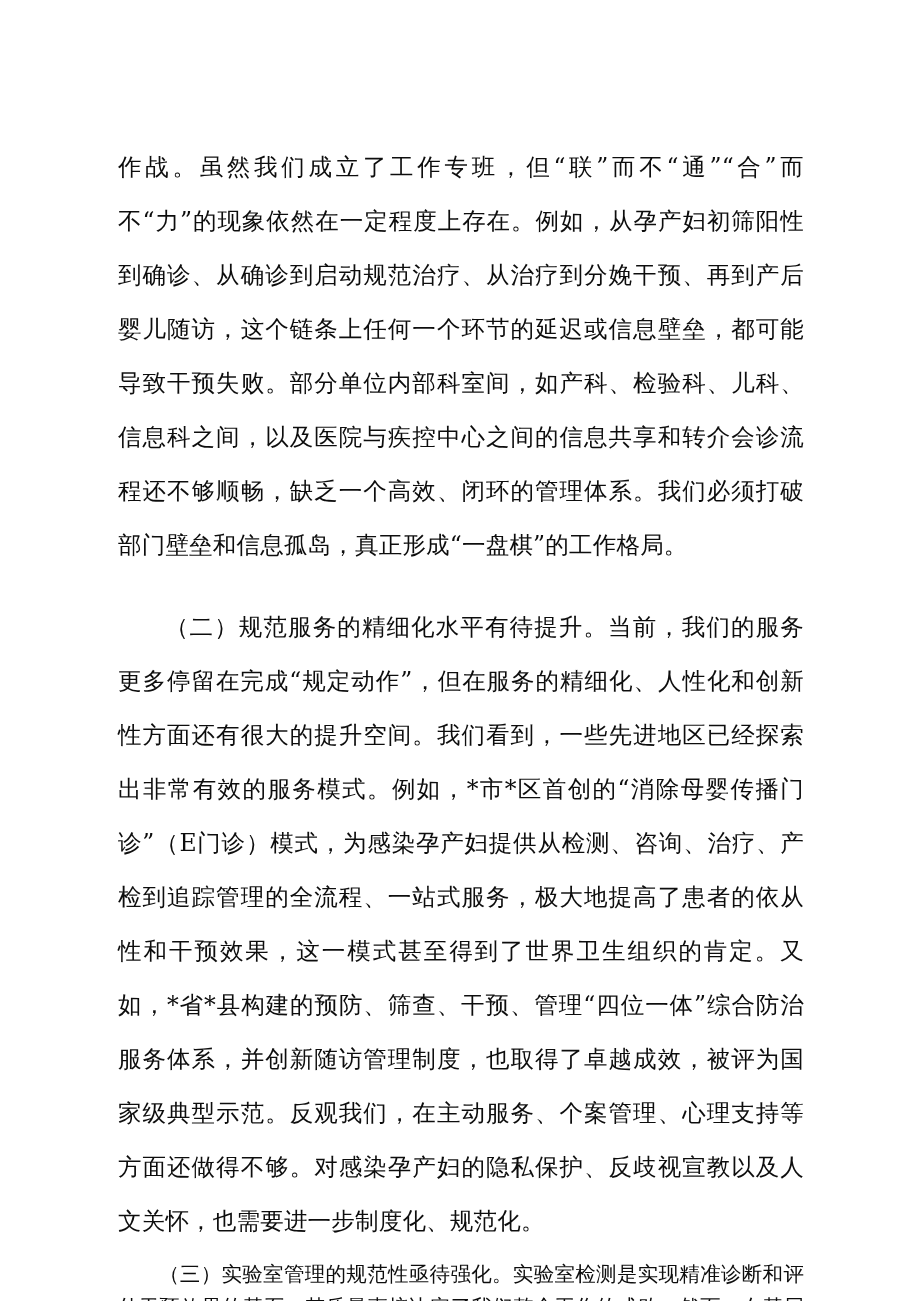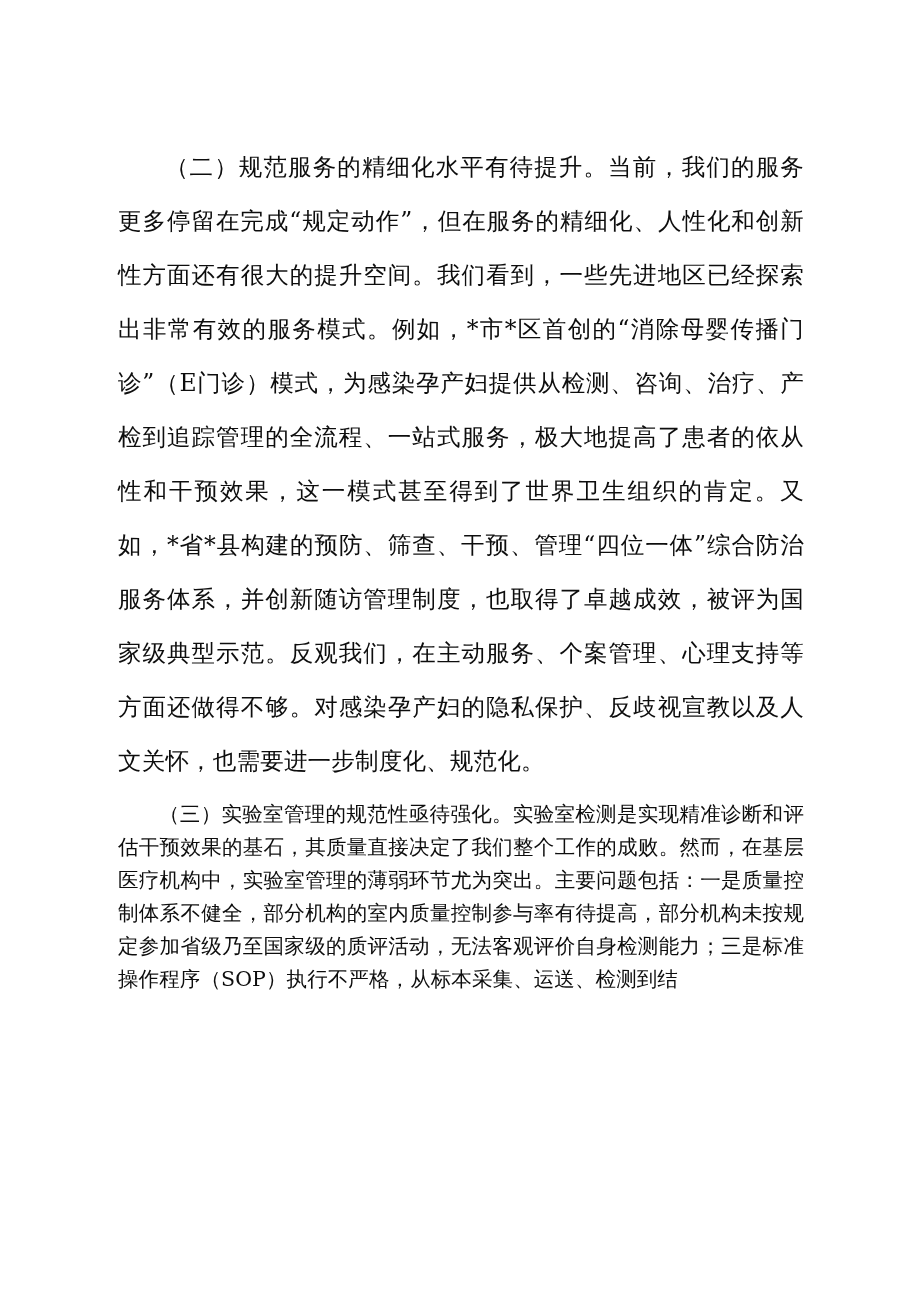--- a/index.html
+++ b/index.html
@@ -29,38 +29,38 @@
     color: #0d0d0d;
   }
   
   .para-lg {
     font-size: 23.5px;
     line-height: 54px;
     letter-spacing: 0.2px;
   }
   .para-lg + .para-lg {
     margin-top: 28px;
-    text-decoration: underline;
   }
   .indent {
     text-indent: 2em;
   }
   
   .para-sm {
     font-size: 20.5px;
     line-height: 33px;
     letter-spacing: 0.1px;
     margin-top: 10px;
   }
 </style>
 </head>
 <body>
 
 <div class="page">
   <div class="content">
 
+    <p class="para para-lg">作战。虽然我们成立了工作专班，但“联”而不“通”“合”而不“力”的现象依然在一定程度上存在。例如，从孕产妇初筛阳性到确诊、从确诊到启动规范治疗、从治疗到分娩干预、再到产后婴儿随访，这个链条上任何一个环节的延迟或信息壁垒，都可能导致干预失败。部分单位内部科室间，如产科、检验科、儿科、信息科之间，以及医院与疾控中心之间的信息共享和转介会诊流程还不够顺畅，缺乏一个高效、闭环的管理体系。我们必须打破部门壁垒和信息孤岛，真正形成“一盘棋”的工作格局。</p>
 
     <p class="para para-lg indent">（二）规范服务的精细化水平有待提升。当前，我们的服务更多停留在完成“规定动作”，但在服务的精细化、人性化和创新性方面还有很大的提升空间。我们看到，一些先进地区已经探索出非常有效的服务模式。例如，*市*区首创的“消除母婴传播门诊”（E门诊）模式，为感染孕产妇提供从检测、咨询、治疗、产检到追踪管理的全流程、一站式服务，极大地提高了患者的依从性和干预效果，这一模式甚至得到了世界卫生组织的肯定。又如，*省*县构建的预防、筛查、干预、管理“四位一体”综合防治服务体系，并创新随访管理制度，也取得了卓越成效，被评为国家级典型示范。反观我们，在主动服务、个案管理、心理支持等方面还做得不够。对感染孕产妇的隐私保护、反歧视宣教以及人文关怀，也需要进一步制度化、规范化。</p>
 
     <p class="para para-sm indent">（三）实验室管理的规范性亟待强化。实验室检测是实现精准诊断和评估干预效果的基石，其质量直接决定了我们整个工作的成败。然而，在基层医疗机构中，实验室管理的薄弱环节尤为突出。主要问题包括：一是质量控制体系不健全，部分机构的室内质量控制参与率有待提高，部分机构未按规定参加省级乃至国家级的质评活动，无法客观评价自身检测能力；三是标准操作程序（SOP）执行不严格，从标本采集、运送、检测到结</p>
 
   </div>
 </div>
 
 </body></html>

